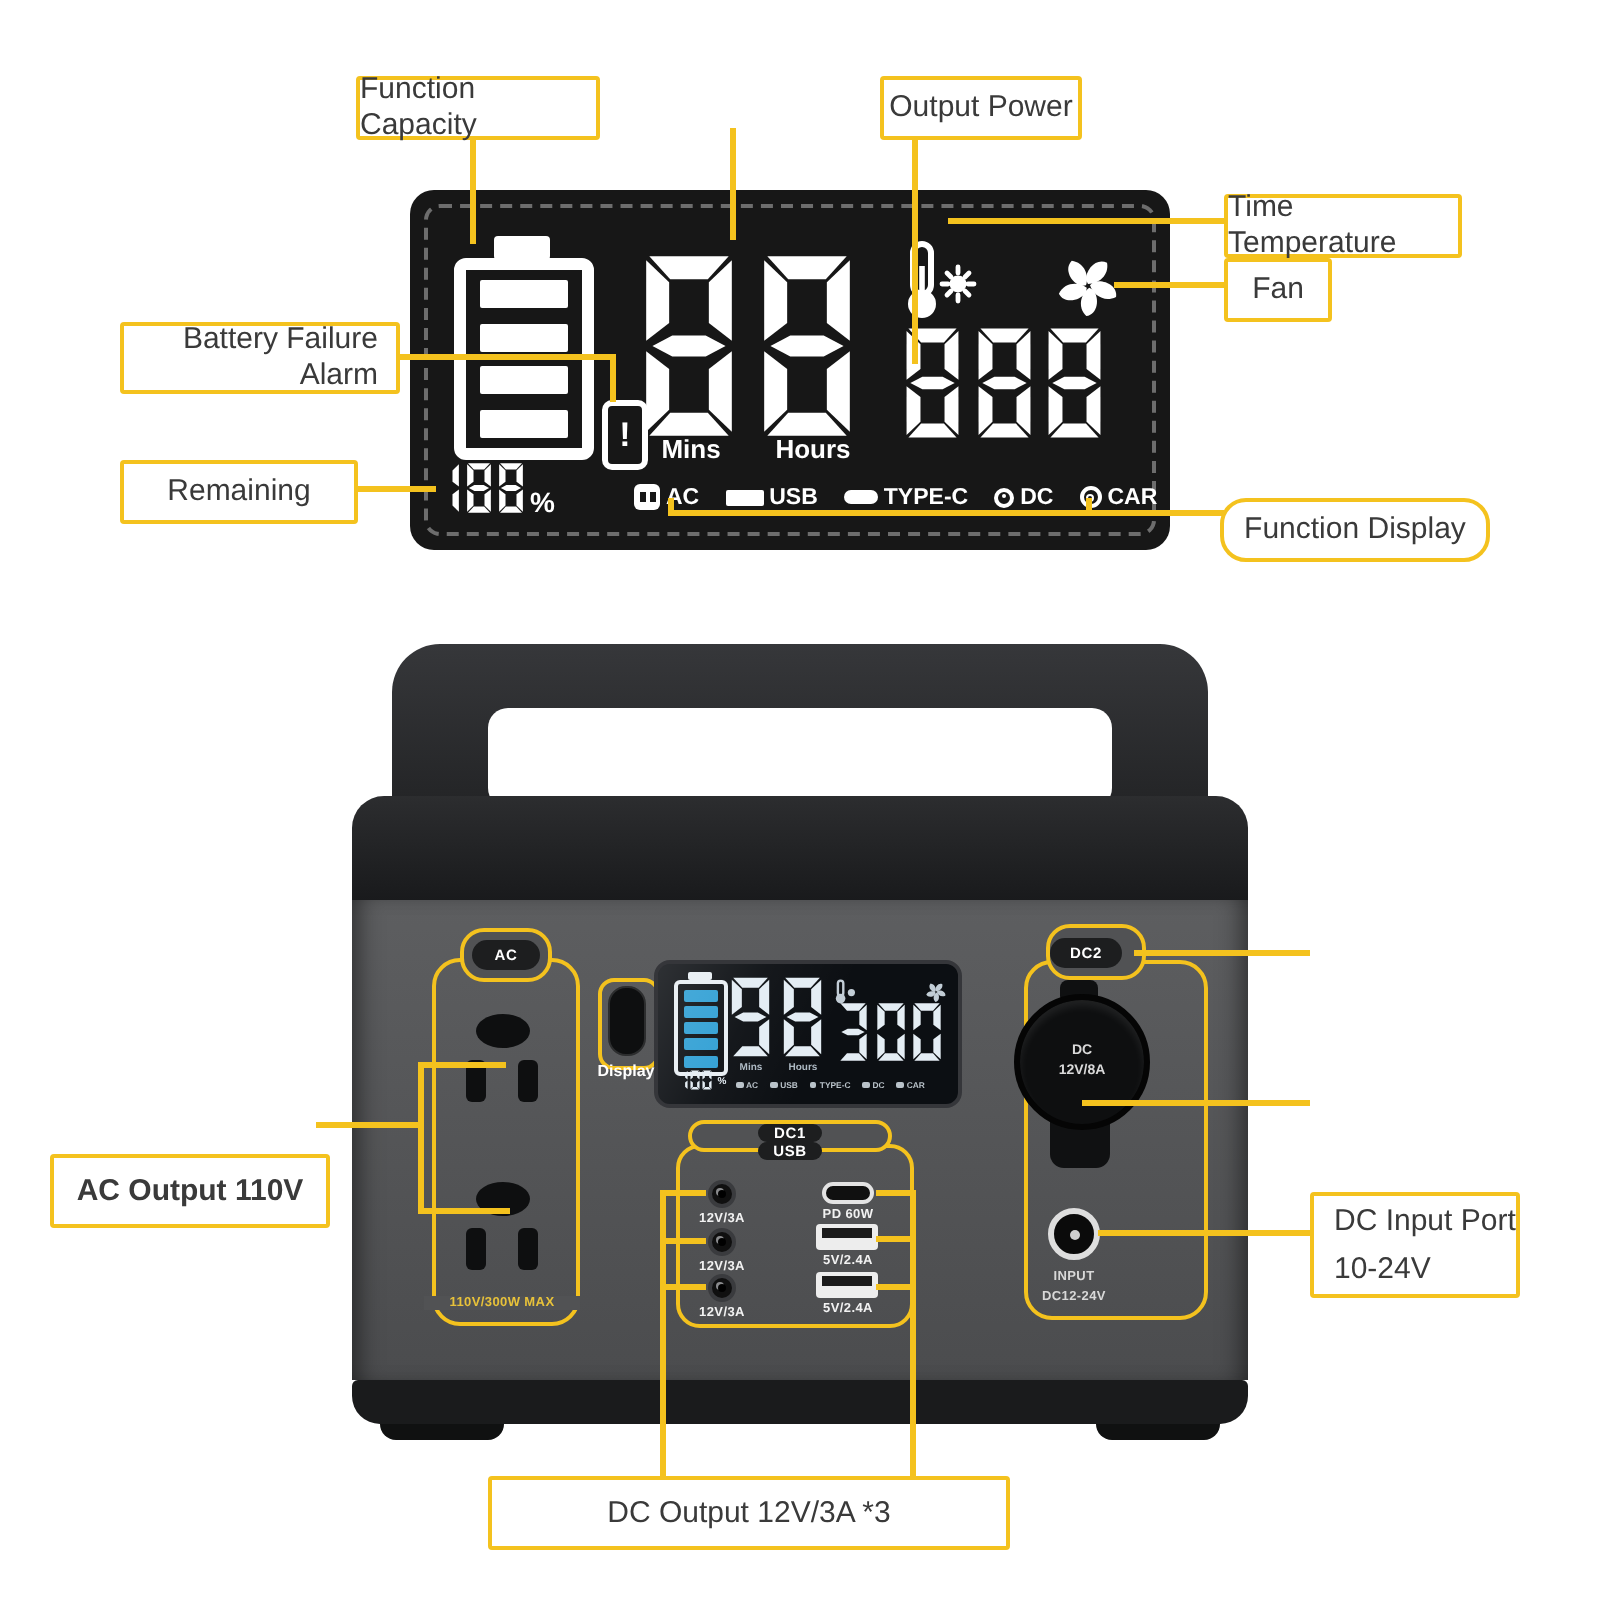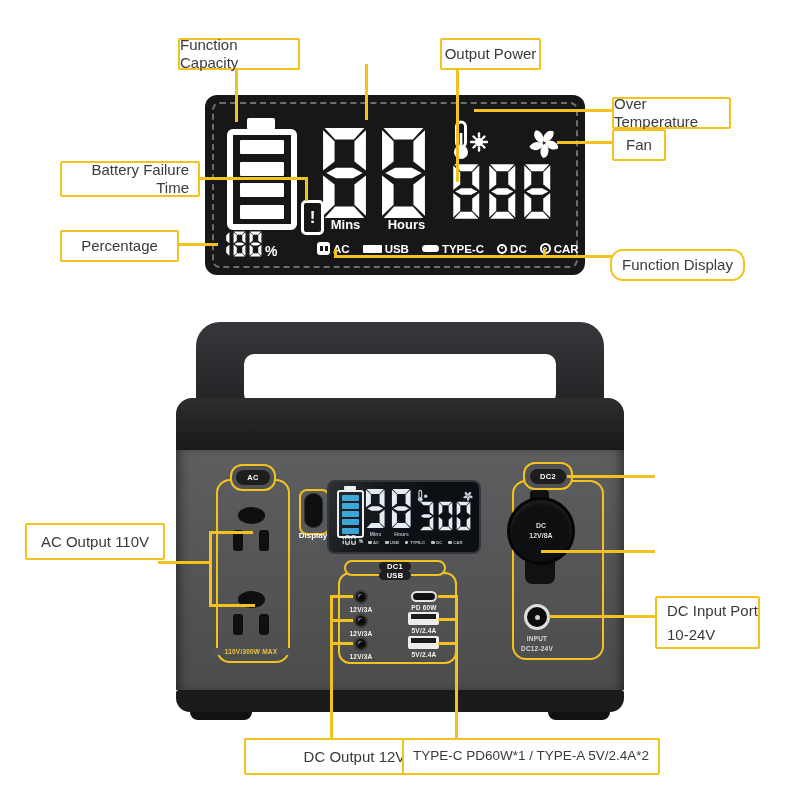--- a/index.html
+++ b/index.html
@@ -431,21 +431,21 @@
   <div class="usba" style="top:612px;">
       <i></i>
     </div>
   <div class="portlbl" style="left:402px;top:627px;width:44px;">5V/2.4A</div>
   <div class="usba" style="top:636px;">
       <i></i>
     </div>
   <div class="portlbl" style="left:402px;top:651px;width:44px;">5V/2.4A</div>
 
   <div class="ybox" style="left:512px;top:480px;width:88px;height:176px;"></div>
-  <div class="badge-wrap" style="left:523px;top:462px;width:46px;height:24px;justify-content:center;">
+  <div class="badge-wrap" style="left:523px;top:462px;width:46px;height:24px;">
     <div class="badge" style="width:36px;height:15px;">DC2</div>
   </div>
   <div class="lighter-hinge"></div>
   <div class="lighter-strap"></div>
   <div class="lighter">
     <span>DC</span>
     <span>12V/8A</span>
   </div>
   <div class="dcin">
       <i></i>
@@ -480,26 +480,25 @@
   <div class="hl" style="left:438px;top:595px;width:18px;"></div>
   <div class="hl" style="left:438px;top:618px;width:18px;"></div>
   <div class="hl" style="left:438px;top:642px;width:18px;"></div>
 
   <div class="hl" style="left:567px;top:475px;width:88px;"></div>
   <div class="hl" style="left:541px;top:550px;width:114px;"></div>
   <div class="hl" style="left:549px;top:615px;width:106px;"></div>
 
   <div class="callout" style="left:178px;top:38px;width:118px;height:28px;">Function Capacity</div>
   <div class="callout" style="left:440px;top:38px;width:97px;height:28px;">Output Power</div>
-  <div class="callout" style="left:612px;top:97px;width:115px;height:28px;">Over Temperature</div>
+  <div class="callout" style="left:612px;top:97px;width:115px;height:28px;">Time Temperature</div>
   <div class="callout" style="left:612px;top:129px;width:50px;height:28px;">Fan</div>
   <div class="callout right" style="left:60px;top:161px;width:140px;height:36px;padding-right:9px;box-sizing:border-box;">Battery Failure
-Time</div>
-  <div class="callout" style="left:60px;top:230px;width:115px;height:28px;">Percentage</div>
+Alarm</div>
+  <div class="callout" style="left:60px;top:230px;width:115px;height:28px;">Remaining</div>
   <div class="callout" style="left:610px;top:249px;width:131px;height:28px;border-radius:13px;">Function Display</div>
 
-  <div class="callout" style="left:25px;top:523px;width:136px;height:33px;">AC Output 110V</div>
+  <div class="callout" style="left:25px;top:577px;width:136px;height:33px;font-weight:bold;">AC Output 110V</div>
   <div class="callout left" style="left:655px;top:596px;width:105px;height:53px;padding-left:10px;box-sizing:border-box;line-height:1.55;">DC Input Port
 10-24V</div>
   <div class="callout" style="left:244px;top:738px;width:257px;height:33px;">DC Output 12V/3A *3</div>
-  <div class="callout" style="left:402px;top:738px;width:254px;height:33px;font-size:13.5px;">TYPE-C PD60W*1 / TYPE-A 5V/2.4A*2</div>
 
 </div>
 
 </body></html>

